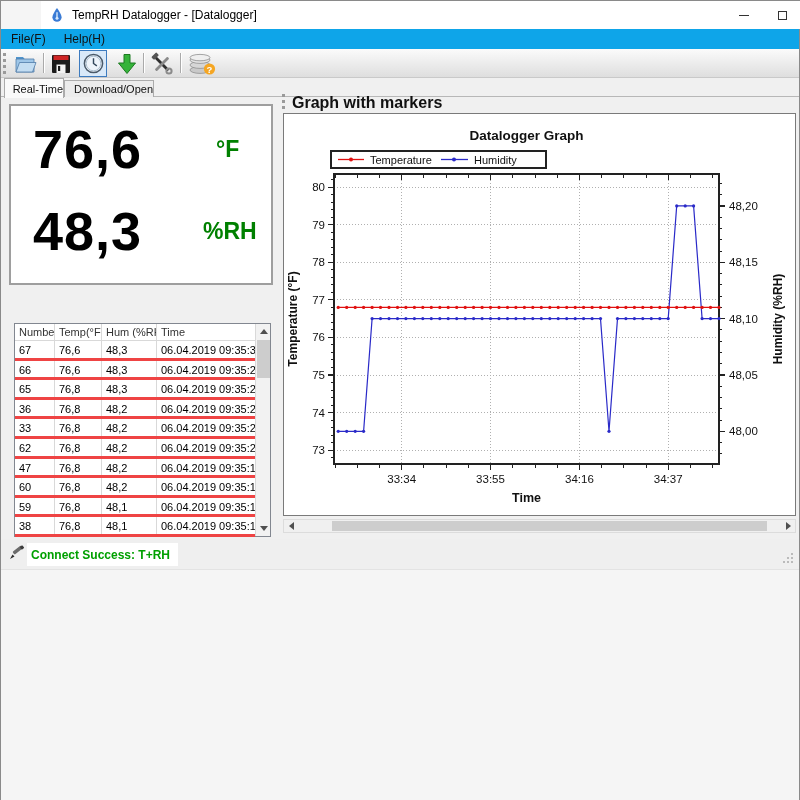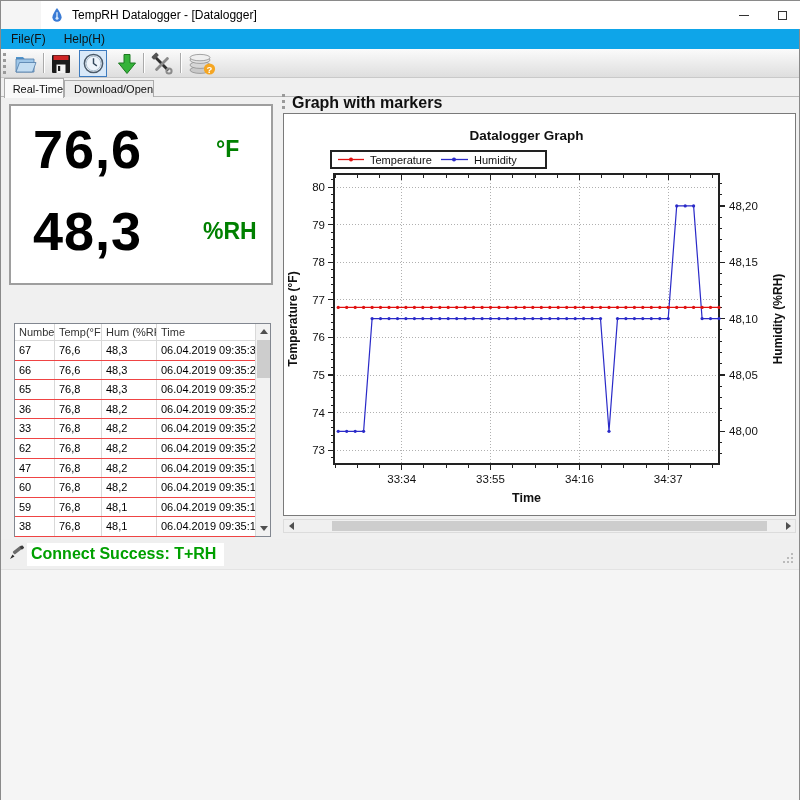--- a/index.html
+++ b/index.html
@@ -40,21 +40,21 @@
 
   
   .readout { position:absolute; left:8px; top:7px; width:264px; height:181px; background:#fff; border:2px solid #9e9e9e; }
   .ro-val { position:absolute; font-weight:bold; color:#000; font-size:54px; letter-spacing:1px; }
   .ro-unit { position:absolute; font-weight:bold; font-size:23px; }
 
   
   .dtable { position:absolute; left:13px; top:226px; width:257px; height:214px; background:#fff; border:1px solid #828790; }
   .thead { display:flex; height:17px; border-bottom:1px solid #d9d9d9; }
   .th { font-size:11px; color:#333; padding-left:4px; line-height:16px; border-right:1px solid #d9d9d9; overflow:hidden; white-space:nowrap; }
-  .tr { display:flex; height:19.6px; border-bottom:1px solid #ef4444; }
+  .tr { display:flex; height:19.6px; border-bottom:3px solid #ef4444; }
   .td { font-size:11px; color:#000; padding-left:4px; line-height:19px; border-right:1px solid #d9d9d9; overflow:hidden; white-space:nowrap; }
   .c0 { width:40px; } .c1 { width:47px; } .c2 { width:55px; } .c3 { flex:1; border-right:none; }
   .vscroll { position:absolute; right:0; top:0; width:15px; height:212px; background:#f2f2f2; border-left:1px solid #d9d9d9; }
   .varrow { position:absolute; left:0; width:15px; height:15px; display:flex; align-items:center; justify-content:center; }
   .tri-up { width:0; height:0; border-left:4px solid transparent; border-right:4px solid transparent; border-bottom:5px solid #505050; }
   .tri-dn { width:0; height:0; border-left:4px solid transparent; border-right:4px solid transparent; border-top:5px solid #505050; }
   .vthumb { position:absolute; left:1px; top:16px; width:13px; height:38px; background:#cdcdcd; }
 
   
   .panel-grip { position:absolute; left:281px; top:-3px; height:15px; width:3px; border-left:3px dotted #9a9a9a; }
@@ -62,21 +62,21 @@
   .gpanel { position:absolute; left:282px; top:16px; width:513px; height:403px; background:#fff; border:1px solid #7a7a7a; }
   .hscroll { position:absolute; left:282px; top:422px; width:513px; height:14px; background:#f0f0f0; border:1px solid #dcdcdc; }
   .harrow { position:absolute; top:0; width:14px; height:12px; display:flex; align-items:center; justify-content:center; }
   .tri-l { width:0; height:0; border-top:4px solid transparent; border-bottom:4px solid transparent; border-right:5px solid #505050; }
   .tri-r { width:0; height:0; border-top:4px solid transparent; border-bottom:4px solid transparent; border-left:5px solid #505050; }
   .hthumb { position:absolute; left:48px; top:1px; width:435px; height:10px; background:#cdcdcd; }
 
   
   .statusbar { position:absolute; left:0; top:538px; width:100%; height:30px; background:#efefef; }
   .status-chip { position:absolute; left:26px; top:4px; background:#fff; padding:2px 8px 3px 4px; }
-  .status-text { font-size:16px; font-weight:bold; }
+  .status-text { font-size:12px; font-weight:bold; }
   .status-icon { position:absolute; left:7px; top:5px; }
   .bottomarea { position:absolute; left:0; top:568px; width:100%; height:232px; background:#f5f5f5; border-top:1px solid #e3e3e3; }
   .resize-grip { position:absolute; right:5px; top:13px; }
 
   svg text { font-family:"Liberation Sans", sans-serif; }
 </style>
 </head>
 <body>
 
 <div class="window">

